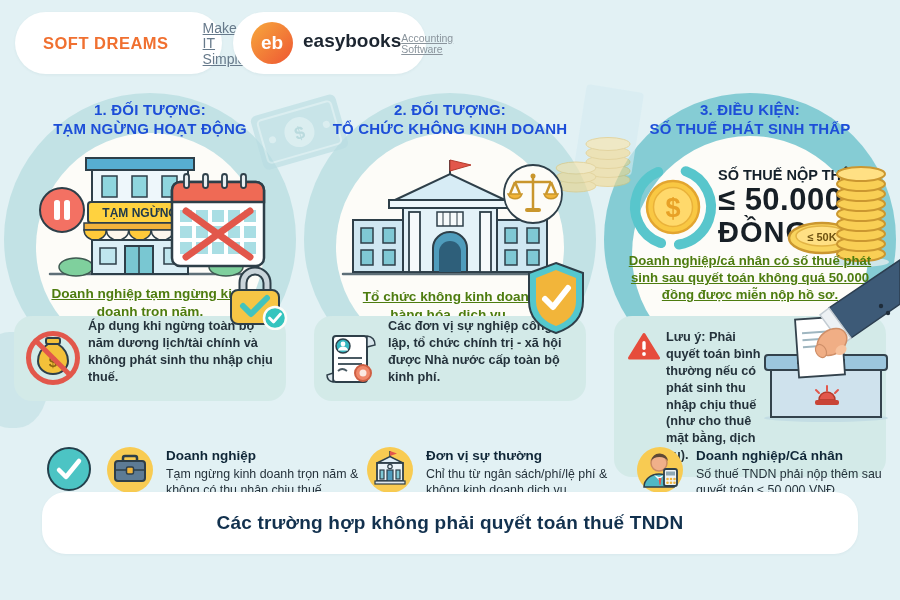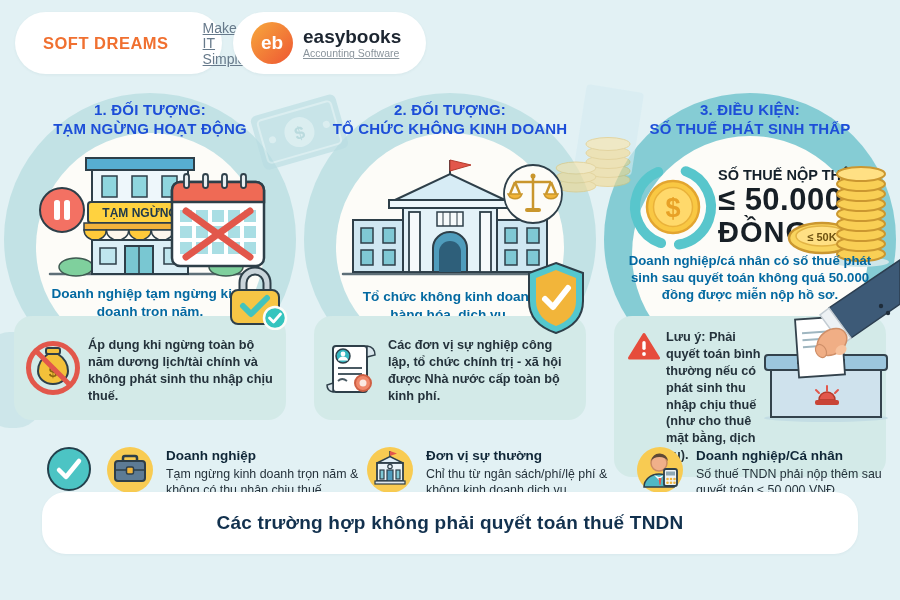--- a/index.html
+++ b/index.html
@@ -11,40 +11,40 @@
   .pill{position:absolute;top:12px;height:62px;background:#ffffff;border-radius:32px;
         display:flex;align-items:center;gap:10px;padding:0 18px;box-sizing:border-box;
         box-shadow:0 1px 3px rgba(40,80,90,.06);}
   .pill1{left:15px;width:207px;}
   .pill2{left:233px;width:193px;}
   .sd-text{display:flex;flex-direction:row;align-items:center;line-height:1.1;gap:34px;}
   .sd-title{color:#f07030;font-weight:800;font-size:16.5px;letter-spacing:.5px;white-space:nowrap;}
   .sd-tag{color:#66798a;font-size:14px;margin-top:2px;text-decoration:underline;}
   .eb-mark{width:42px;height:42px;border-radius:50%;background:linear-gradient(135deg,#f7a93c,#ee5633);
            color:#fff;font-weight:800;font-size:19px;display:flex;align-items:center;justify-content:center;flex:0 0 auto;}
-  .eb-text{display:flex;flex-direction:column;line-height:1.05;}
+  .eb-text{display:flex;flex-direction:row;line-height:1.05;}
   .eb-title{color:#1c2530;font-weight:800;font-size:19px;}
   .eb-tag{color:#8a949c;font-size:10.5px;margin-top:2px;text-decoration:underline;}
 
   
   .sec{position:absolute;top:0;width:300px;height:600px;}
   .sec1{left:0;} .sec2{left:300px;} .sec3{left:600px;}
   .ring{position:absolute;left:4px;top:93px;width:292px;height:292px;border-radius:50%;background:#c2e2e5;}
   .sec3 .ring{background:#85ccd4;}
   .inner{position:absolute;left:36px;top:133px;width:228px;height:228px;border-radius:50%;background:#fdfcf8;}
   .sec3 .inner{left:32px;top:136px;width:236px;height:236px;}
   .sec-title{position:absolute;left:8px;right:8px;top:101px;text-align:center;font-weight:800;
              font-size:15px;line-height:1.25;color:#1d4ed8;z-index:4;letter-spacing:.2px;}
   .sec-title span{display:block;}
-  .caption{position:absolute;z-index:4;text-align:center;font-weight:700;font-size:13.6px;line-height:1.3;color:#0369a1;}
+  .caption{position:absolute;z-index:4;text-align:center;font-weight:700;font-size:13.6px;line-height:1.3;color:#4d7c0f;text-decoration:underline;}
   .cap1{left:48px;top:285px;width:204px;}
   .cap2{left:50px;top:288px;width:200px;}
   .cap3{left:22px;top:252px;width:256px;font-size:13.2px;}
   .callout{position:absolute;left:14px;top:316px;width:272px;border-radius:18px;background:#d3eae8;
-           padding:21px 12px 15px 74px;box-sizing:border-box;z-index:5;}
+           padding:2px 12px 15px 74px;box-sizing:border-box;z-index:5;}
   .callout p{margin:0;font-size:12.7px;font-weight:700;line-height:1.33;color:#24323b;}
   .callout .c-ic{position:absolute;left:11px;top:50%;transform:translateY(-50%);}
   .sec3 .callout{padding:13px 120px 13px 52px;min-height:104px;}
   .sec3 .callout .c-ic{left:14px;top:16px;transform:none;}
   .ill{position:absolute;z-index:3;}
 
   
   .tax-label{position:absolute;left:118px;top:167px;z-index:4;font-weight:800;font-size:14.5px;color:#14202a;}
   .tax-amount{position:absolute;left:118px;top:182px;z-index:4;font-weight:800;font-size:31px;color:#171f26;letter-spacing:.5px;}
   .tax-currency{position:absolute;left:118px;top:216px;z-index:4;font-weight:800;font-size:29px;color:#171f26;letter-spacing:1px;}

